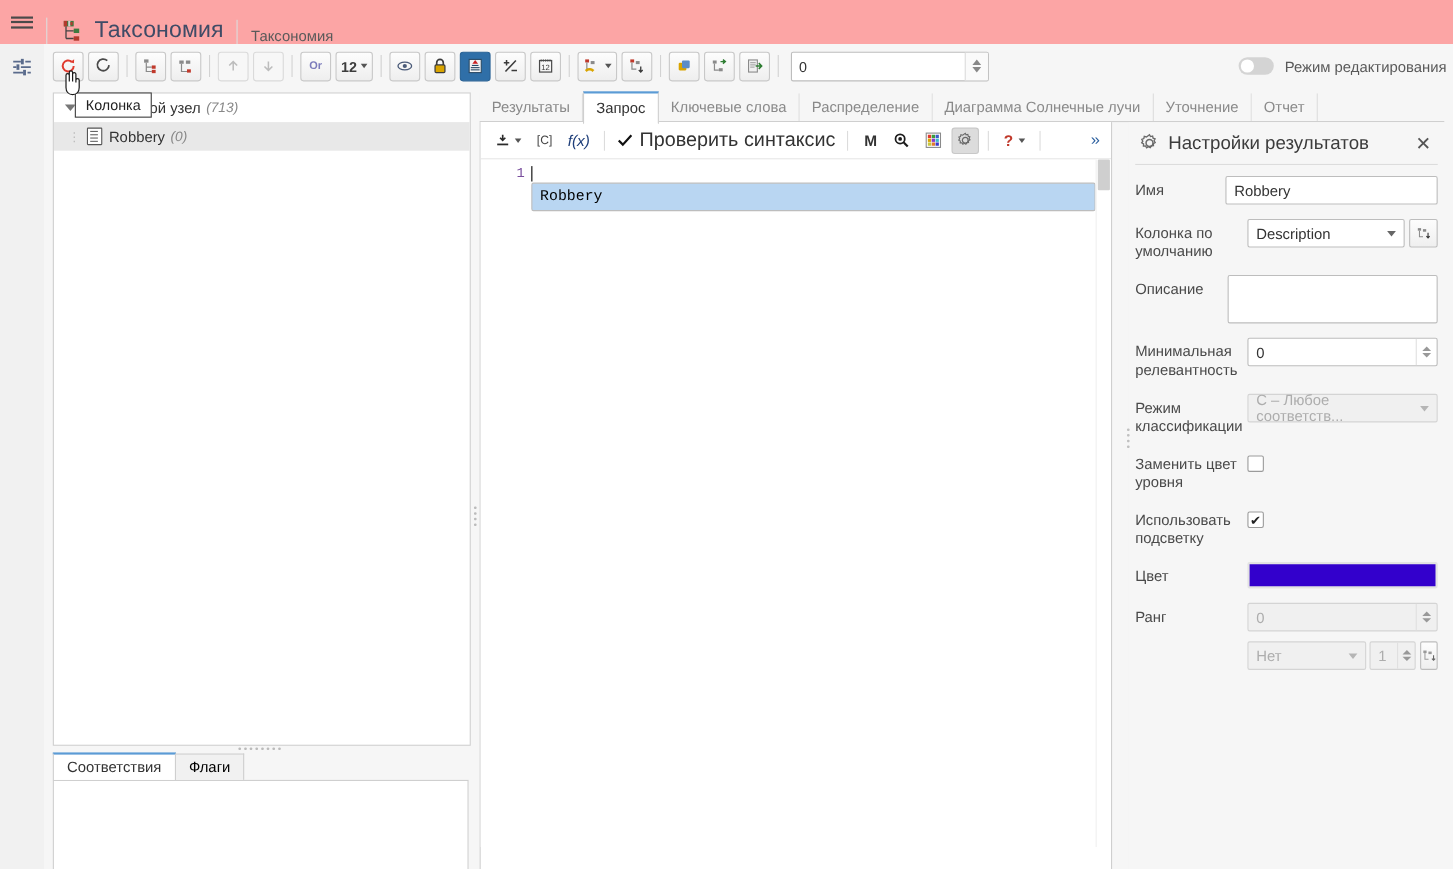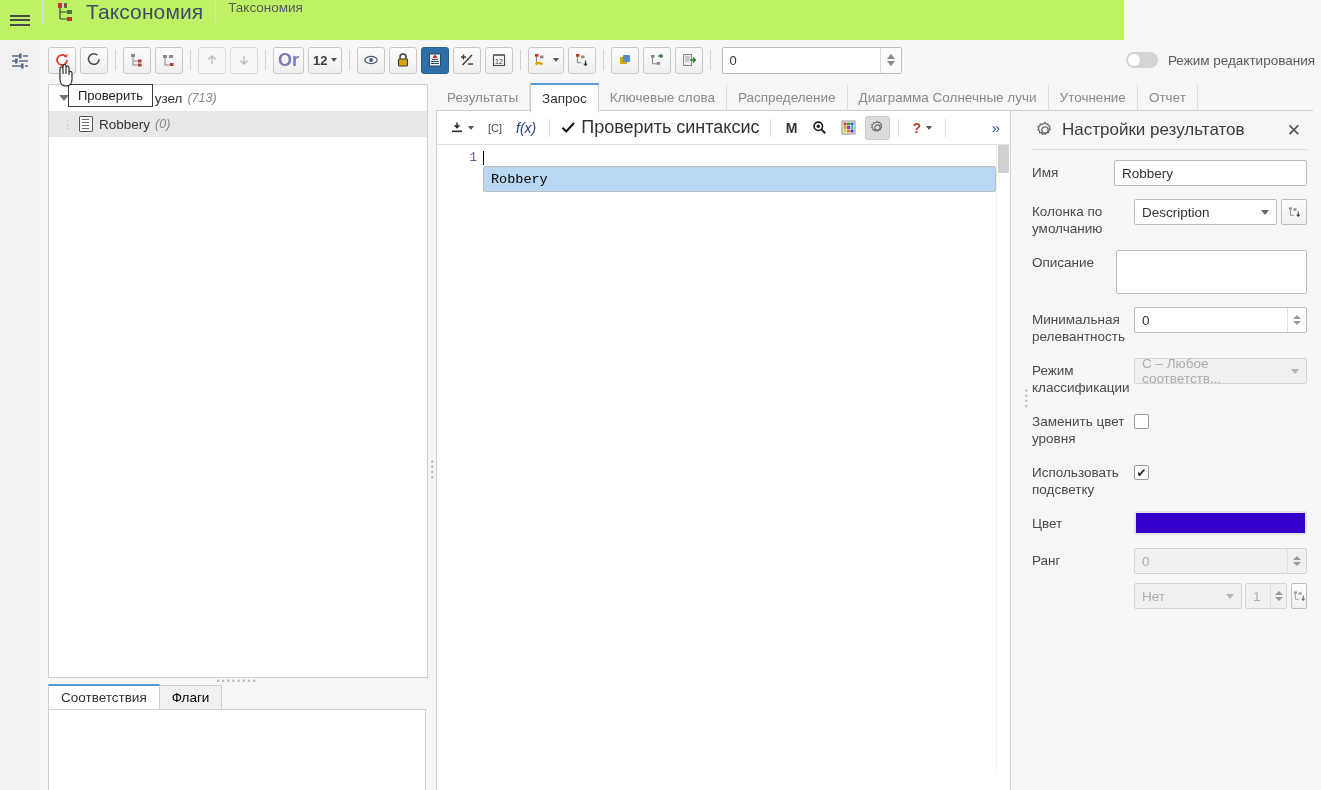--- a/index.html
+++ b/index.html
@@ -11,23 +11,23 @@
     background: #ffffff;
     font-family: "Liberation Sans", sans-serif;
     font-size: 13px;
     color: #3c3c3c;
     -webkit-font-smoothing: antialiased;
   }
   .app { position: relative; width: 1321px; height: 790px; background:#f6f6f6; }
 
   
   .titlebar{
-    position:absolute; left:0; top:0; width:1124px; height:40px;
-    background:#bef264; border-bottom:1px solid #dcdcdc;
-    display:flex; align-items:flex-start;
+    position:absolute; left:0; top:0; width:1321px; height:40px;
+    background:#fca5a5; border-bottom:1px solid #dcdcdc;
+    display:flex; align-items:flex-end;
   }
   .hamburger{
     width:40px; height:40px; display:flex; align-items:center; justify-content:center;
     cursor:pointer;
   }
   .hamburger span{ display:block; width:20px; height:2px; background:#4a4a4a; margin:2.5px 0;}
   .title-sep{ width:1px; height:24px; background:#dcdcdc; margin:0 6px 0 2px;}
   .app-icon{ width:24px; height:24px; position:relative; margin-left:4px;}
   .app-title{
     font-size:21px; color:#3f4b66; margin-left:9px; font-weight:400;
@@ -57,21 +57,21 @@
     background:linear-gradient(#fdfdfd,#eeeeee);
     display:flex; align-items:center; justify-content:center;
     cursor:pointer; font-size:12px; color:#3c3c3c; box-sizing:border-box;
     padding:0 4px;
   }
   .tb-btn.disabled{ color:#b8b8b8; border-color:#dadada; background:#f7f7f7;}
   .tb-btn.accent{ background:#2f6fa8; border-color:#2a6396;}
   .tb-sep{ width:1px; height:20px; background:#d2d2d2; margin:0 5px;}
   .tb-btn .caret{ margin-left:4px; border-left:3.5px solid transparent; border-right:3.5px solid transparent; border-top:4px solid #555;}
   .tb-num{ font-weight:bold; font-size:13px;}
-  .tb-or{ color:#7b7bbb; font-size:18px; font-weight:bold;}
+  .tb-or{ color:#7b7bbb; font-size:10px; font-weight:bold;}
   .spinbox{
     display:flex; align-items:center; height:27px; width:180px;
     border:1px solid #bdbdbd; background:#fff; border-radius:2px; margin-left:6px;
     box-sizing:border-box;
   }
   .spinbox input{
     border:0; outline:0; flex:1; height:25px; padding:0 6px; font-size:13px;
     font-family:"Liberation Sans",sans-serif; color:#333; background:transparent; width:10px;
   }
   .spin-arrows{ width:20px; height:25px; border-left:1px solid #dcdcdc; display:flex; flex-direction:column;
@@ -694,16 +694,16 @@
       </div>
     </div>
   </div>
 
   <div class="cursor-hand">
     <svg width="22" height="26" viewBox="0 0 22 26">
       <path d="M5 13V6.5a1.5 1.5 0 0 1 3 0v5.5V4a1.5 1.5 0 0 1 3 0v8V5.5a1.5 1.5 0 0 1 3 0V13v-2a1.5 1.5 0 0 1 3 0v6.5c0 4-2.5 6.5-6 6.5s-6-2.5-6-6.5V13z" fill="#ffffff" stroke="#1a1a1a" stroke-width="1.1"></path>
     </svg>
   </div>
   <div class="tooltip">
-    <span>Проверить</span>
+    <span>Колонка</span>
   </div>
 
 </div>
 
 </body></html>

